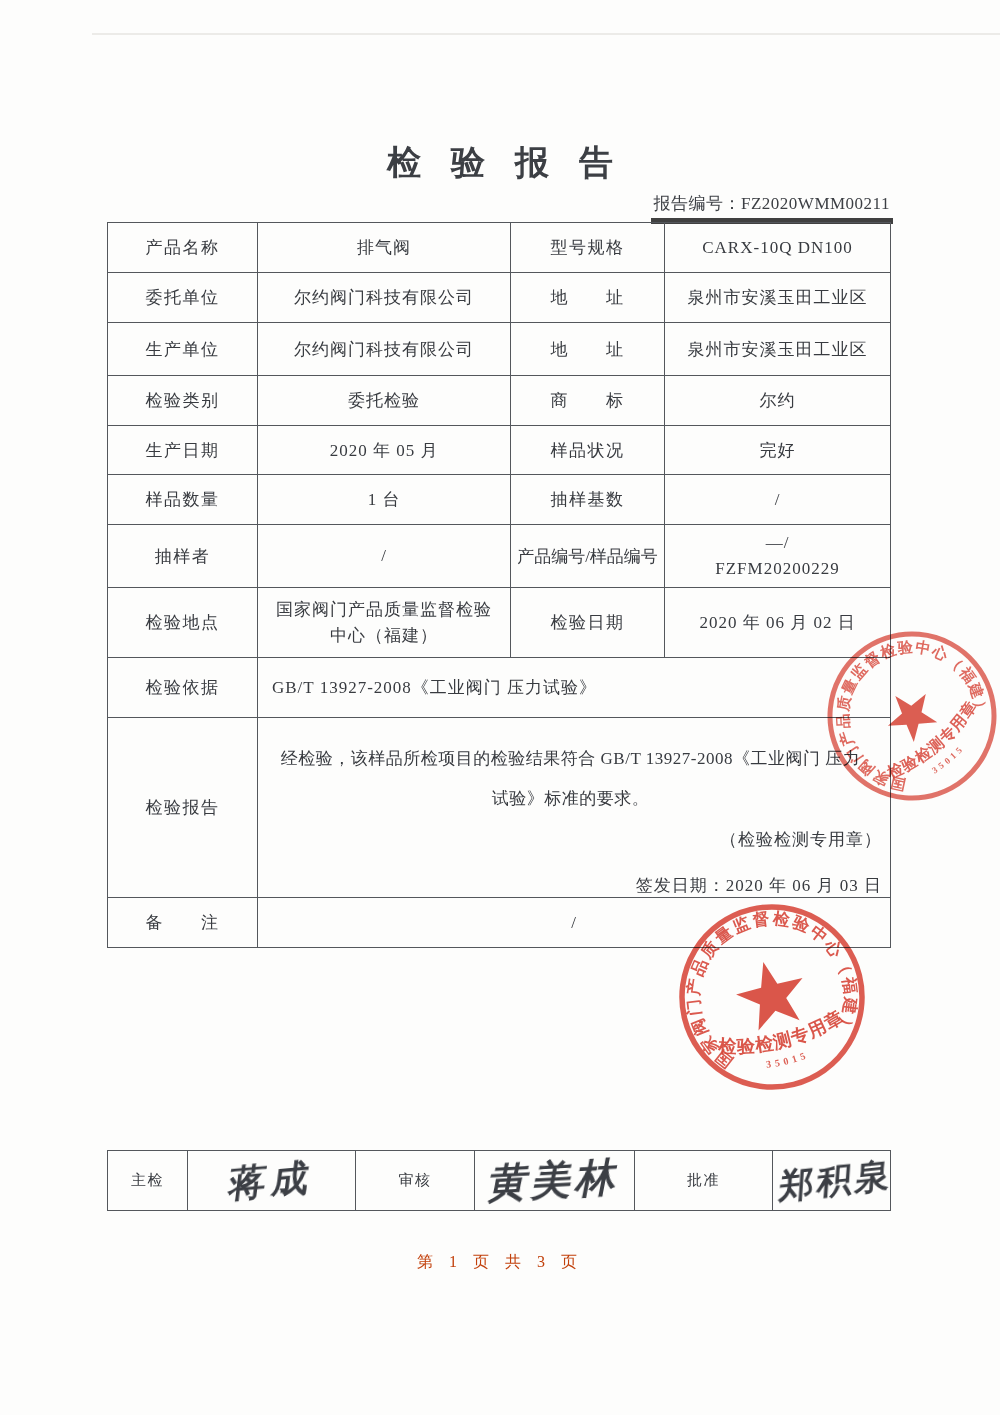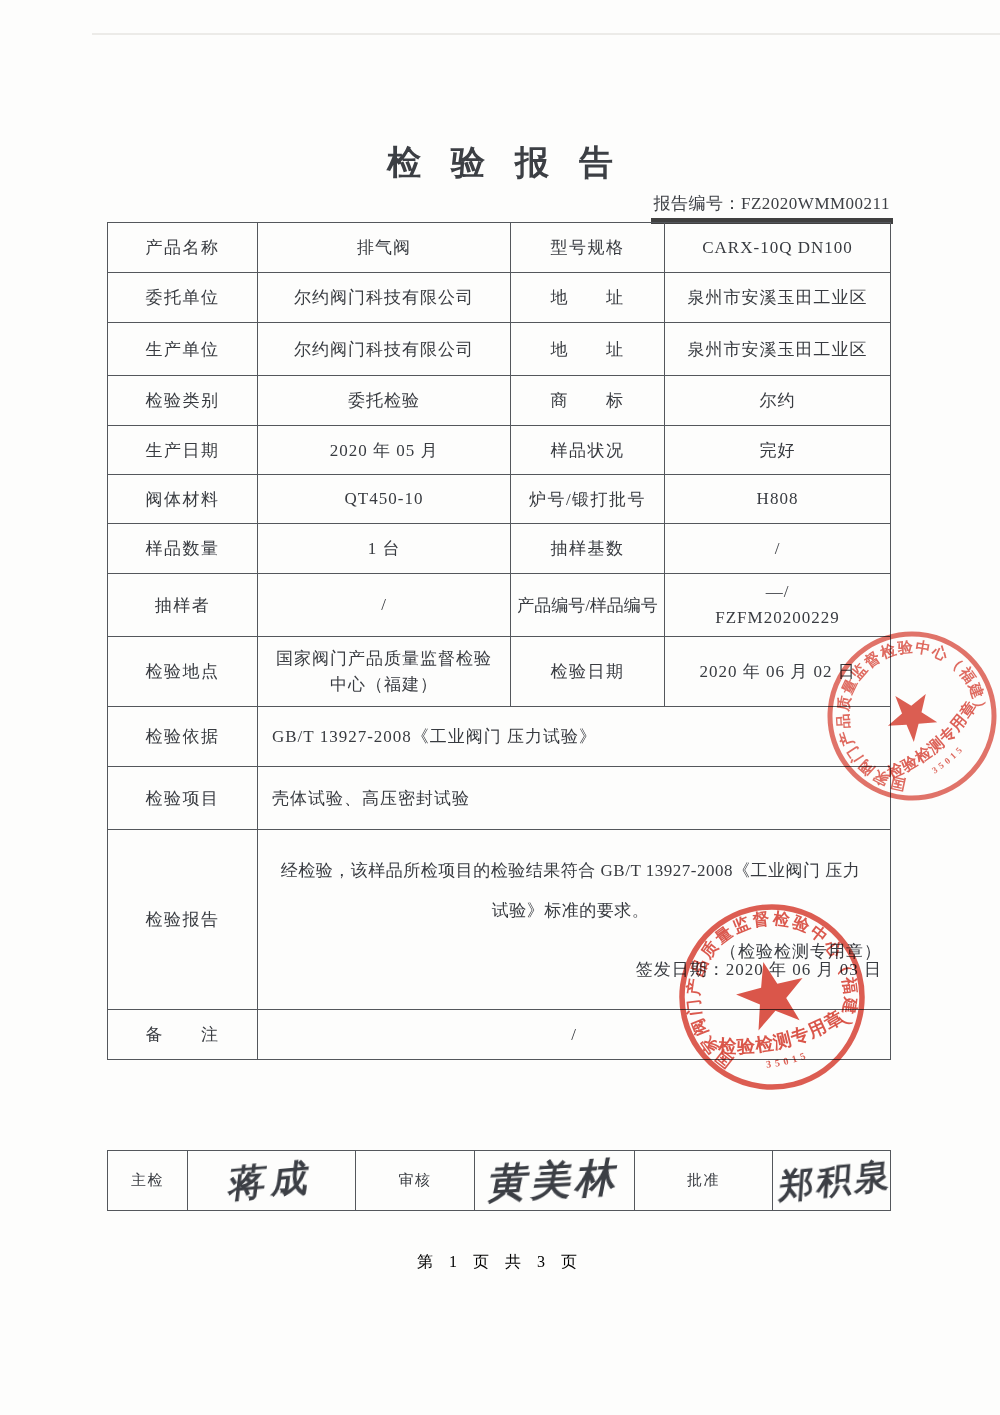--- a/index.html
+++ b/index.html
@@ -37,34 +37,34 @@
     border:1.7px solid #54575c;
     font-size:17px; text-align:center; vertical-align:middle;
     padding:2px 6px; letter-spacing:1px; color:#383b40;
   }
   td.lbl { letter-spacing:1.5px; }
   td.alft { text-align:left; padding-left:14px; }
   .two-line { line-height:26px; }
   .concl-cell { position:relative; vertical-align:top; text-align:left; }
   .concl-text { padding:19px 16px 0 9px; line-height:40px; letter-spacing:.5px;text-align:center; }
   .seal-note { position:absolute; right:8px; bottom:46px; letter-spacing:1px; }
-  .issue-date { position:absolute; right:8px; bottom:28px; letter-spacing:1px; }
+  .issue-date { position:absolute; right:8px; bottom:0; letter-spacing:1px; }
   .sig {
     display:inline-block; font-weight:bold; color:#2c2f36;
     transform:rotate(-5deg) skewX(-12deg);
     filter:blur(.3px); opacity:.92; white-space:nowrap;
   }
   .sig-1 { font-size:37px; letter-spacing:6px; }
   .sig-2 { font-size:40px; letter-spacing:4px; transform:rotate(-3deg) skewX(-14deg); }
   .sig-3 { font-size:35px; letter-spacing:3px; transform:rotate(-6deg) skewX(-10deg); }
   .sig-cell { overflow:visible; }
   .sigrow td.lbl { font-size:15px; }
   .footer {
     position:absolute; top:1252px; left:0; width:1000px;
-    text-align:center; font-size:16px; letter-spacing:6px; color:#000000;
+    text-align:center; font-size:16px; letter-spacing:6px; color:#c2410c;
   }
   svg.stamps {
     position:absolute; left:0; top:0; z-index:6;
     pointer-events:none; mix-blend-mode:multiply; opacity:.93;
   }
   .st-ring   { fill:none; stroke:#d6392b; }
   .st-star   { fill:#d6392b; }
   .st-text   { fill:#d6392b; font-weight:bold; font-family:"Liberation Serif","DejaVu Serif",serif; }
 </style>
 </head>
@@ -107,26 +107,20 @@
     <td>委托检验</td>
     <td class="lbl">商　　标</td>
     <td>尔约</td>
   </tr>
   <tr style="height:49px">
     <td class="lbl">生产日期</td>
     <td>2020 年 05 月</td>
     <td class="lbl">样品状况</td>
     <td>完好</td>
   </tr>
-  <tr style="height:49px">
-    <td class="lbl">阀体材料</td>
-    <td>QT450-10</td>
-    <td class="lbl">炉号/锻打批号</td>
-    <td>H808</td>
-  </tr>
   <tr style="height:50px">
     <td class="lbl">样品数量</td>
     <td>1 台</td>
     <td class="lbl">抽样基数</td>
     <td>/</td>
   </tr>
   <tr style="height:63px">
     <td class="lbl">抽样者</td>
     <td>/</td>
     <td class="lbl" style="letter-spacing:0">产品编号/样品编号</td>
@@ -140,24 +134,20 @@
     <td class="two-line">
       <div>国家阀门产品质量监督检验</div>
       <div>中心（福建）</div>
     </td>
     <td class="lbl">检验日期</td>
     <td>2020 年 06 月 02 日</td>
   </tr>
   <tr style="height:60px">
     <td class="lbl">检验依据</td>
     <td class="alft" colspan="3">GB/T 13927-2008《工业阀门  压力试验》</td>
-  </tr>
-  <tr style="height:63px">
-    <td class="lbl">检验项目</td>
-    <td class="alft" colspan="3">壳体试验、高压密封试验</td>
   </tr>
   <tr style="height:180px">
     <td class="lbl">检验报告</td>
     <td class="concl-cell" colspan="3">
       <div class="concl-text">经检验，该样品所检项目的检验结果符合 GB/T 13927-2008《工业阀门 压力试验》标准的要求。</div>
       <div class="seal-note">（检验检测专用章）</div>
       <div class="issue-date"><span>签发日期：</span><span>2020 年 06 月 03 日</span></div>
     </td>
   </tr>
   <tr style="height:50px">

